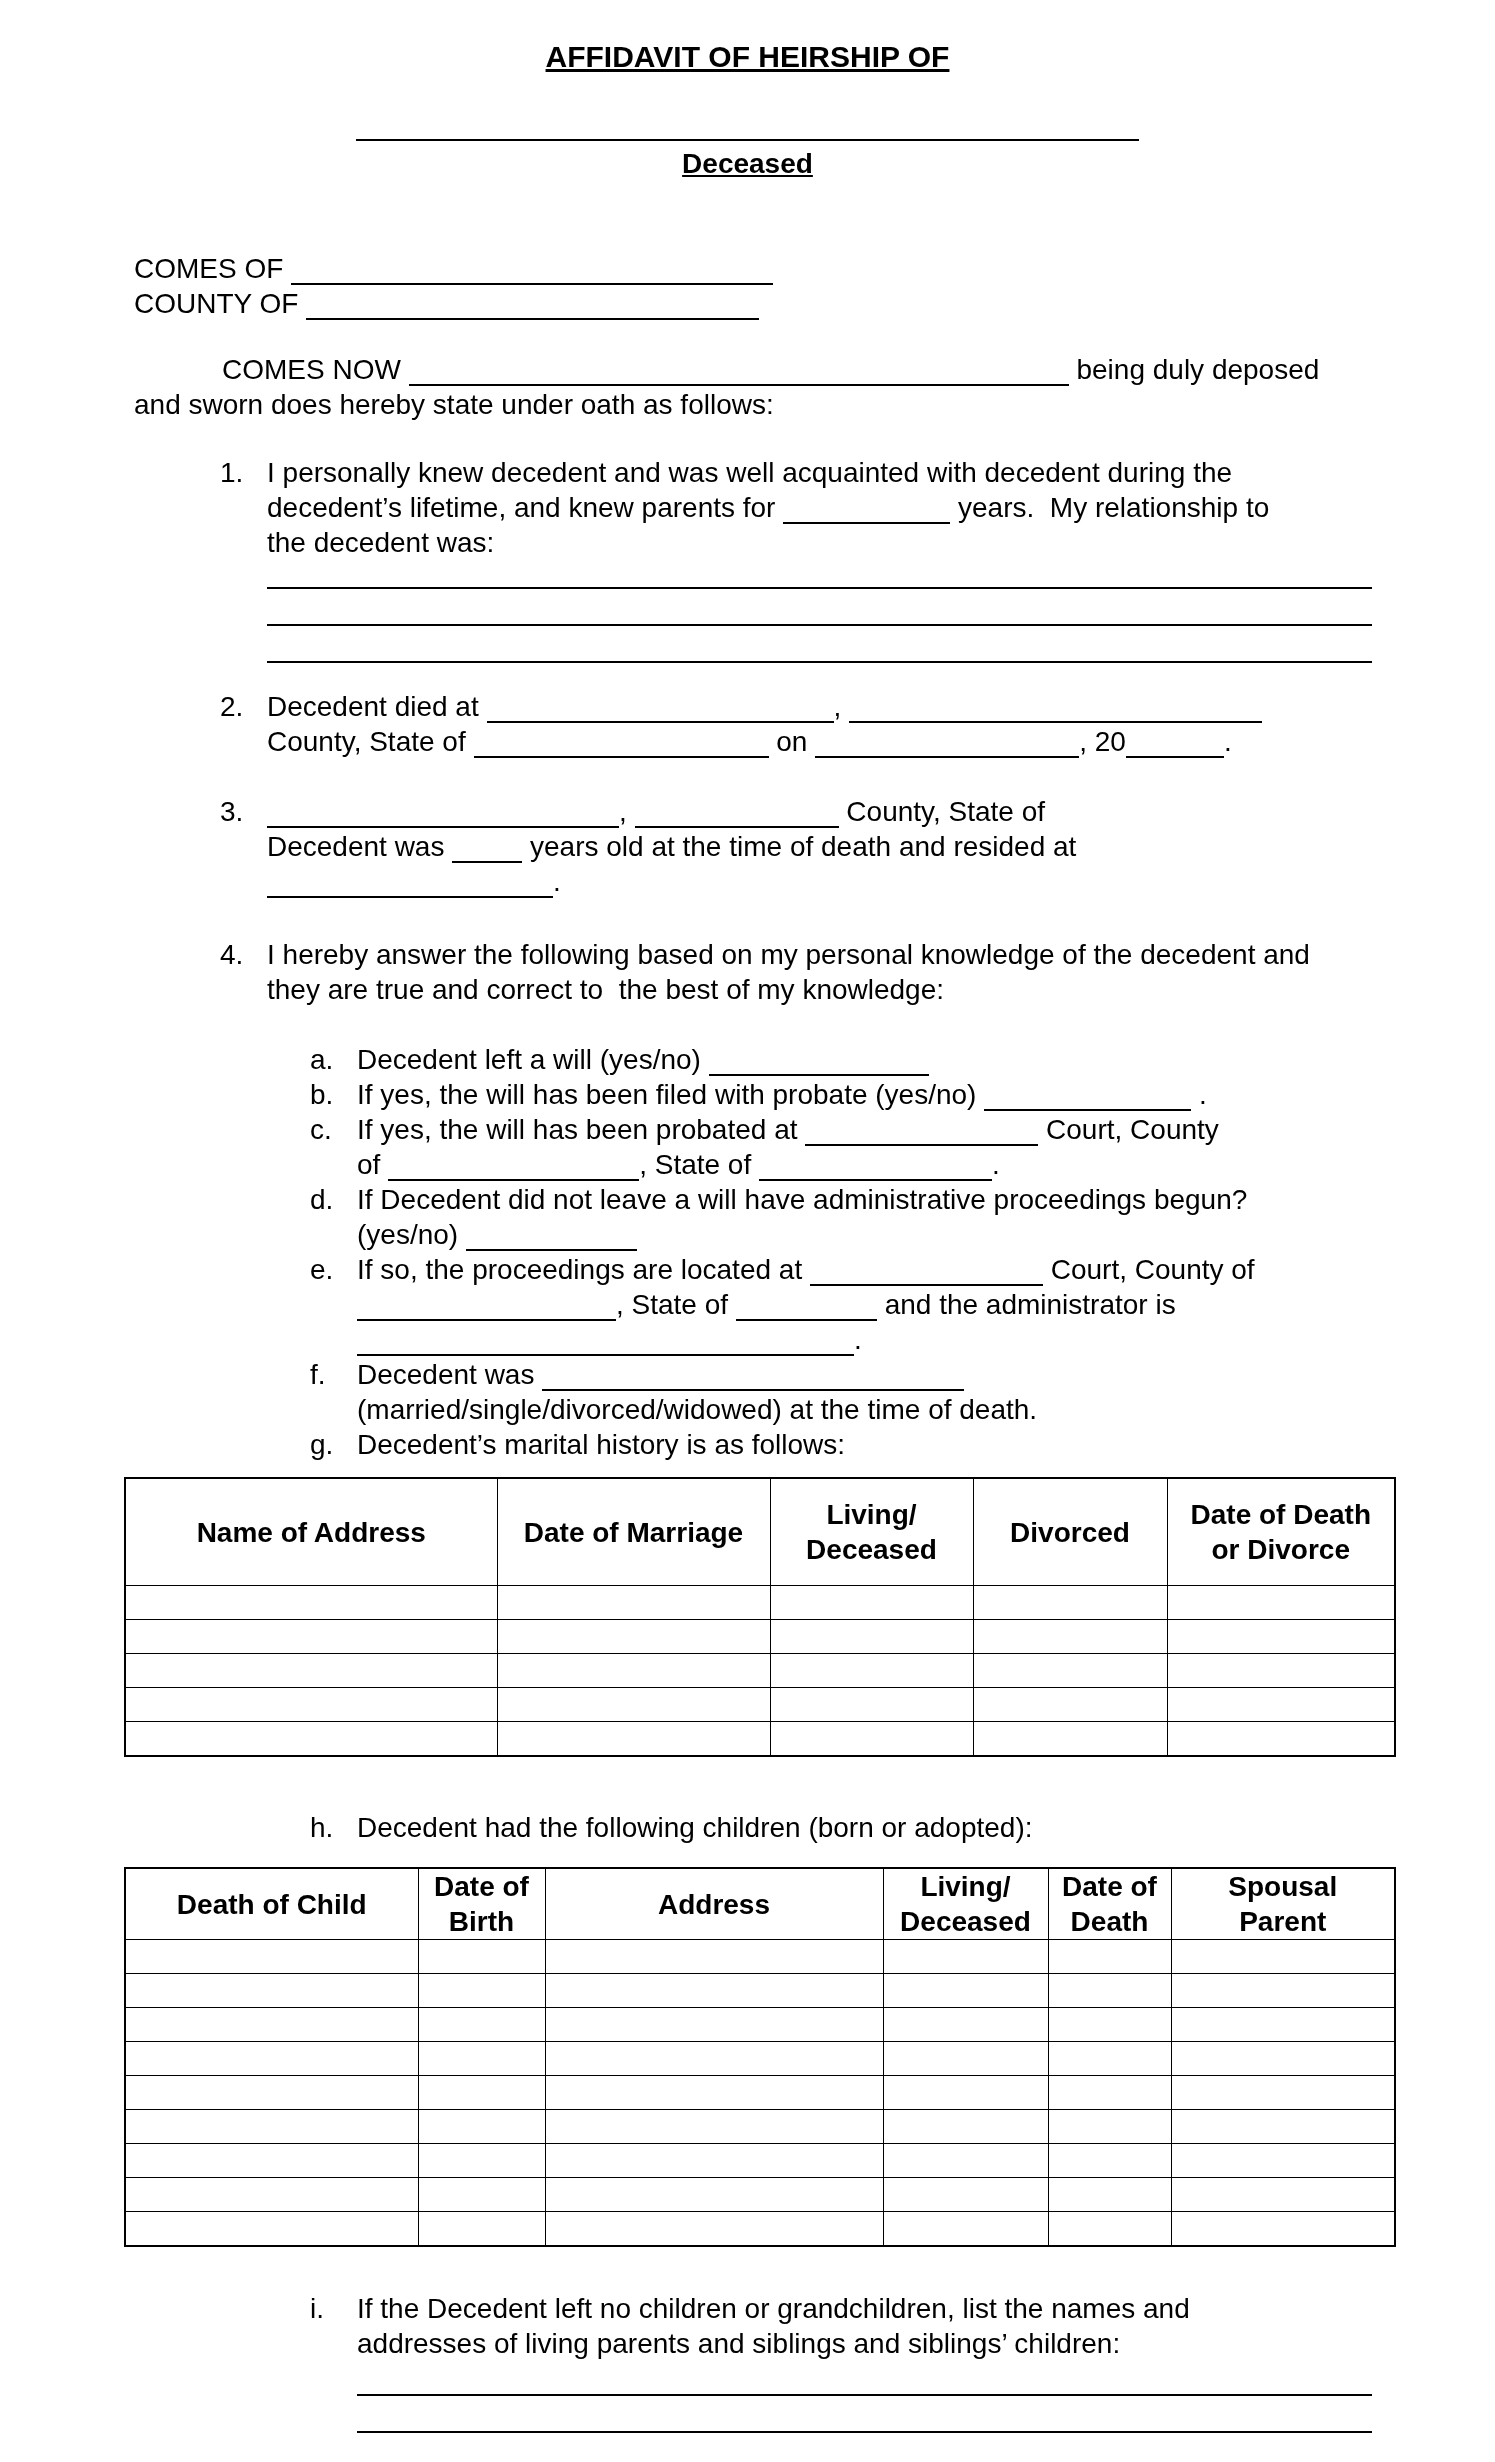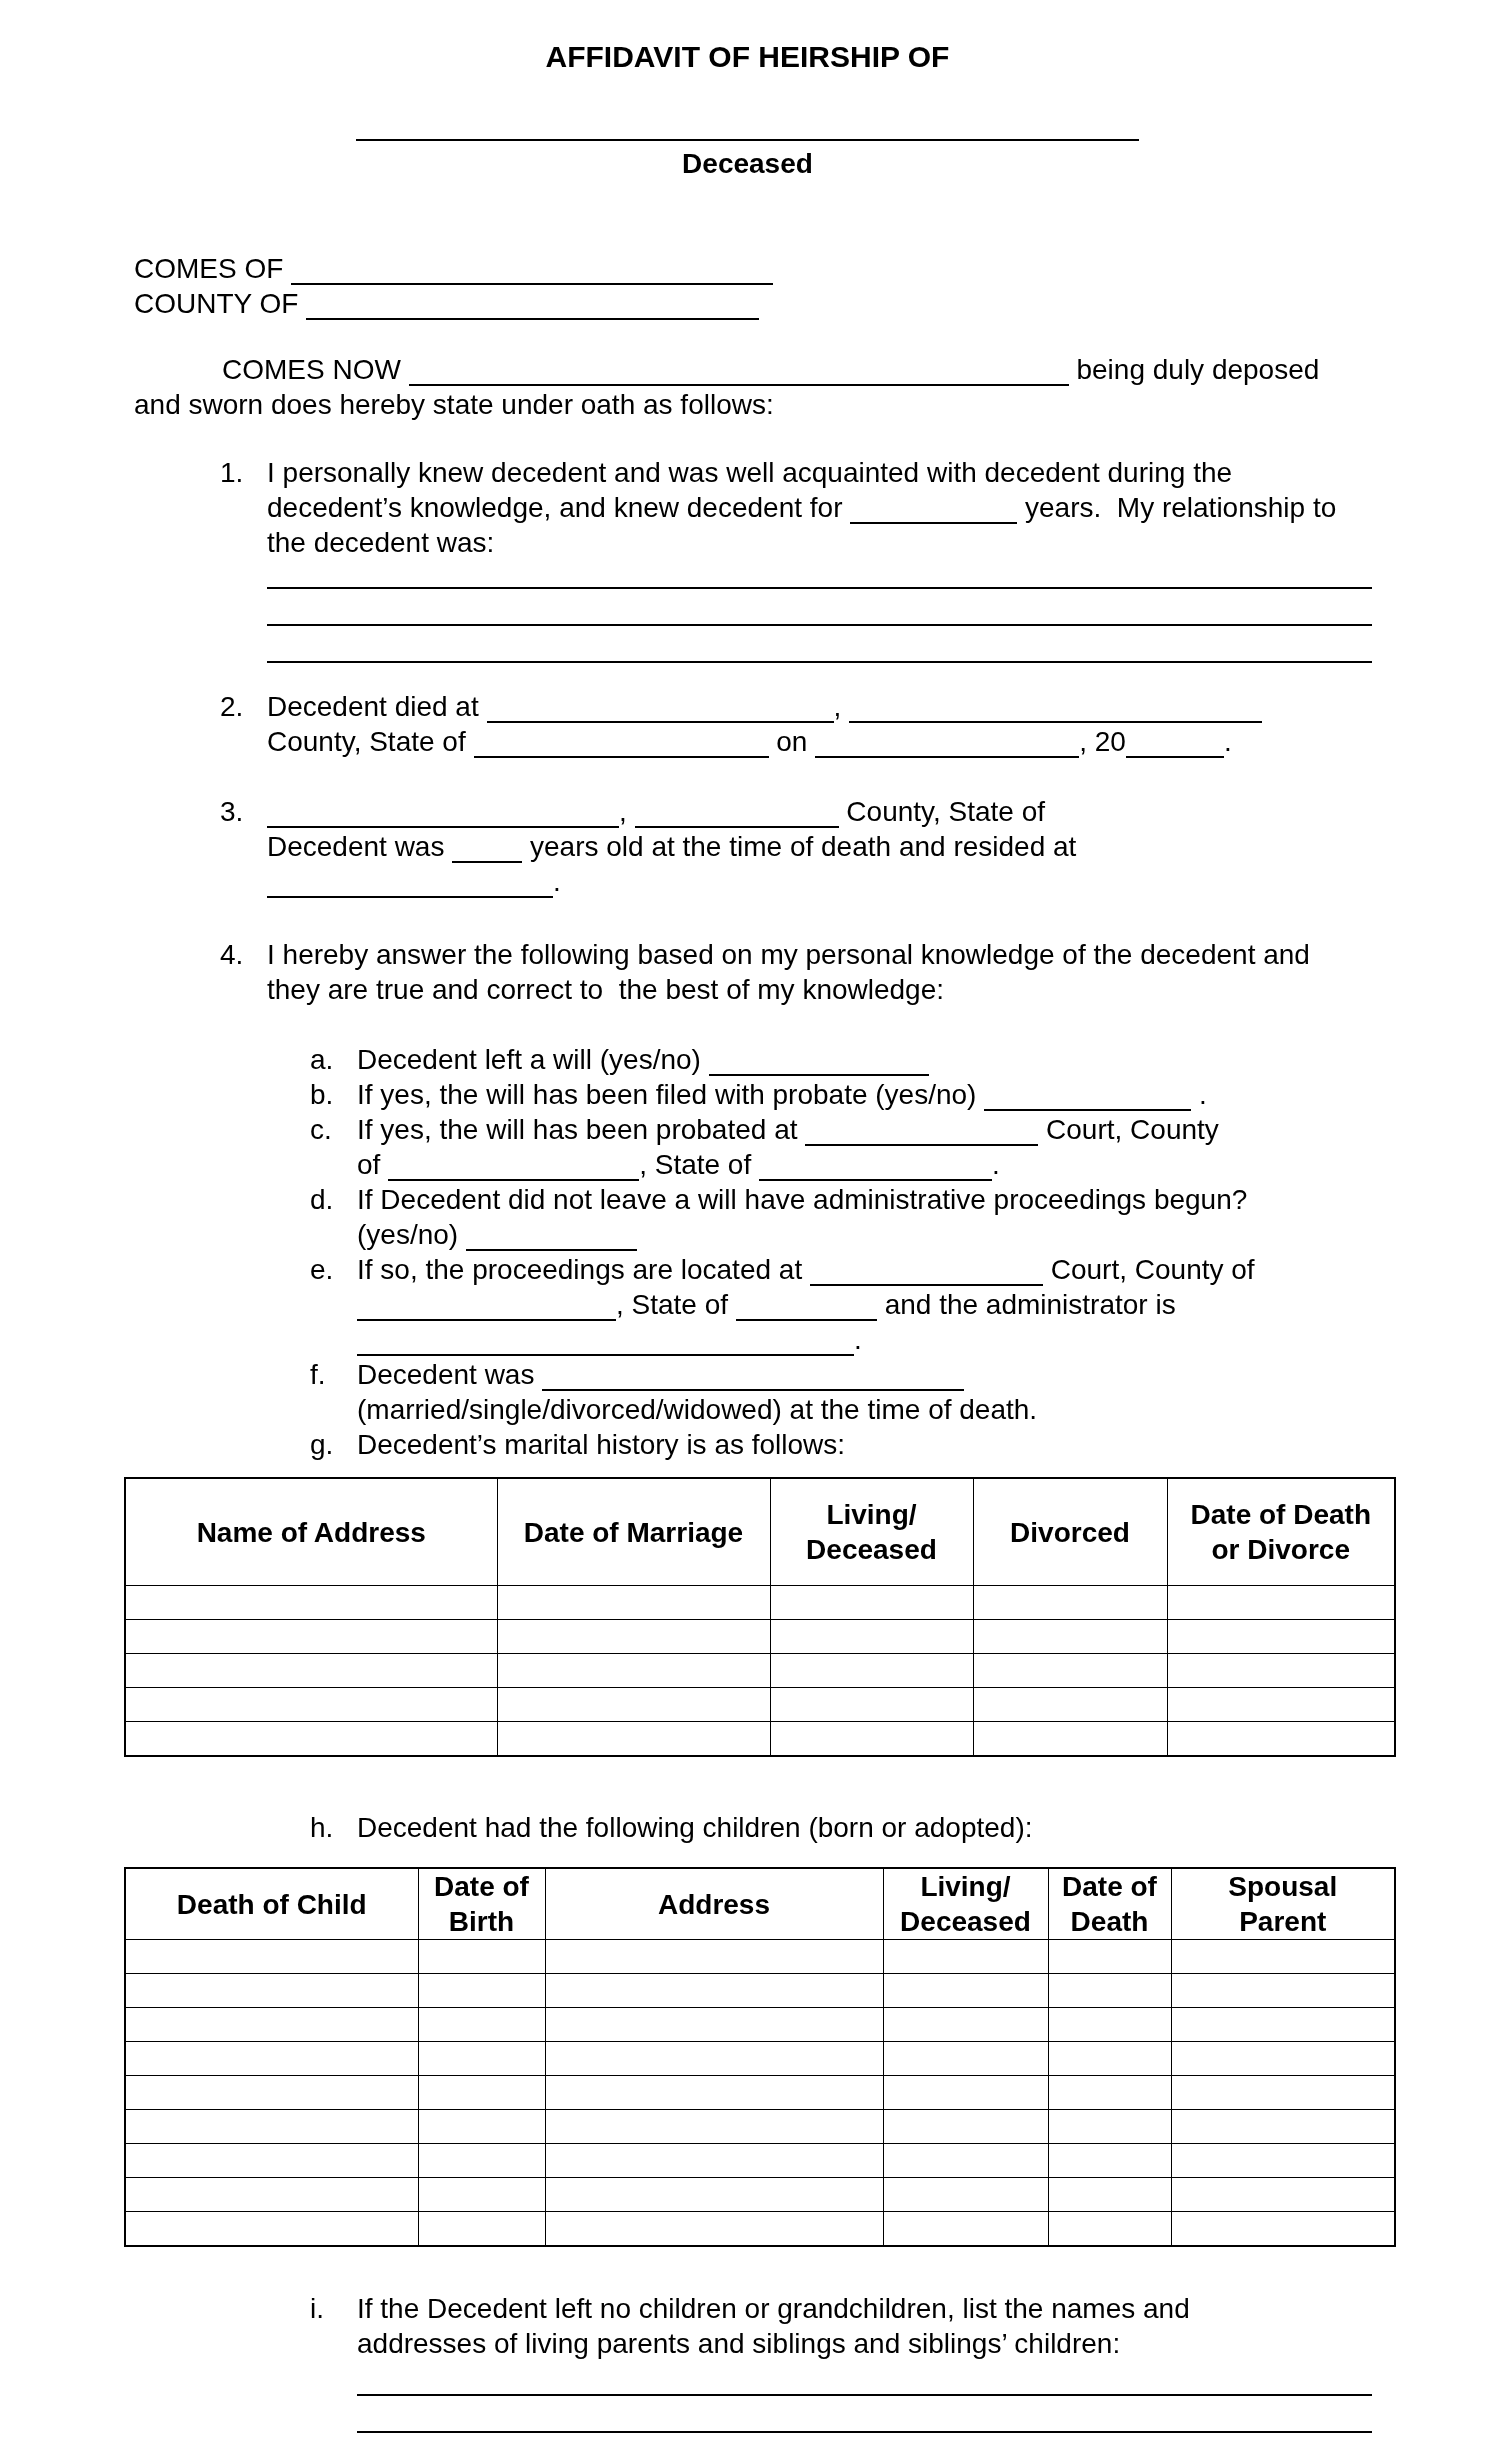--- a/index.html
+++ b/index.html
@@ -8,21 +8,21 @@
     width:1495px;height:2462px;
     background:#ffffff;
     color:#000;
     font-family:"Liberation Sans","DejaVu Sans",sans-serif;
     font-size:28px;
     line-height:35px;
     overflow:hidden;
   }
   .abs{position:absolute;}
   .center{left:0;width:1495px;text-align:center;}
-  .bold{font-weight:bold;}
+  .bold{font-weight:bold;text-decoration:underline;}
   .title{font-size:30px;}
   .ln{white-space:nowrap;height:35px;}
   .bl{
     display:inline-block;
     height:32px;
     border-bottom:2.6px solid #000;
     vertical-align:top;
   }
   .rule{height:0;border-top:2.6px solid #000;}
   .wl{height:35px;border-bottom:2.6px solid #000;}
@@ -58,21 +58,21 @@
 
   <div class="abs" style="top:352px;left:134px;">
     <div class="ln" style="padding-left:88px;"><span>COMES NOW </span><span class="bl" style="width:660px;"></span><span> being duly deposed</span></div>
     <div class="ln">and sworn does hereby state under oath as follows:</div>
   </div>
 
   <div class="abs item" style="top:455px;left:220px;">
     <div class="marker">1.</div>
     <div class="body">
       <div class="ln">I personally knew decedent and was well acquainted with decedent during the</div>
-      <div class="ln"><span>decedent’s knowledge, and knew decedent for </span><span class="bl" style="width:167px;"></span><span> years. &nbsp;My relationship to</span></div>
+      <div class="ln"><span>decedent’s lifetime, and knew parents for </span><span class="bl" style="width:167px;"></span><span> years. &nbsp;My relationship to</span></div>
       <div class="ln">the decedent was:</div>
     </div>
   </div>
 
   <div class="abs" style="top:552px;left:267px;width:1105px;">
     <div class="wl"></div>
     <div class="wl"></div>
     <div class="wl"></div>
   </div>
 

